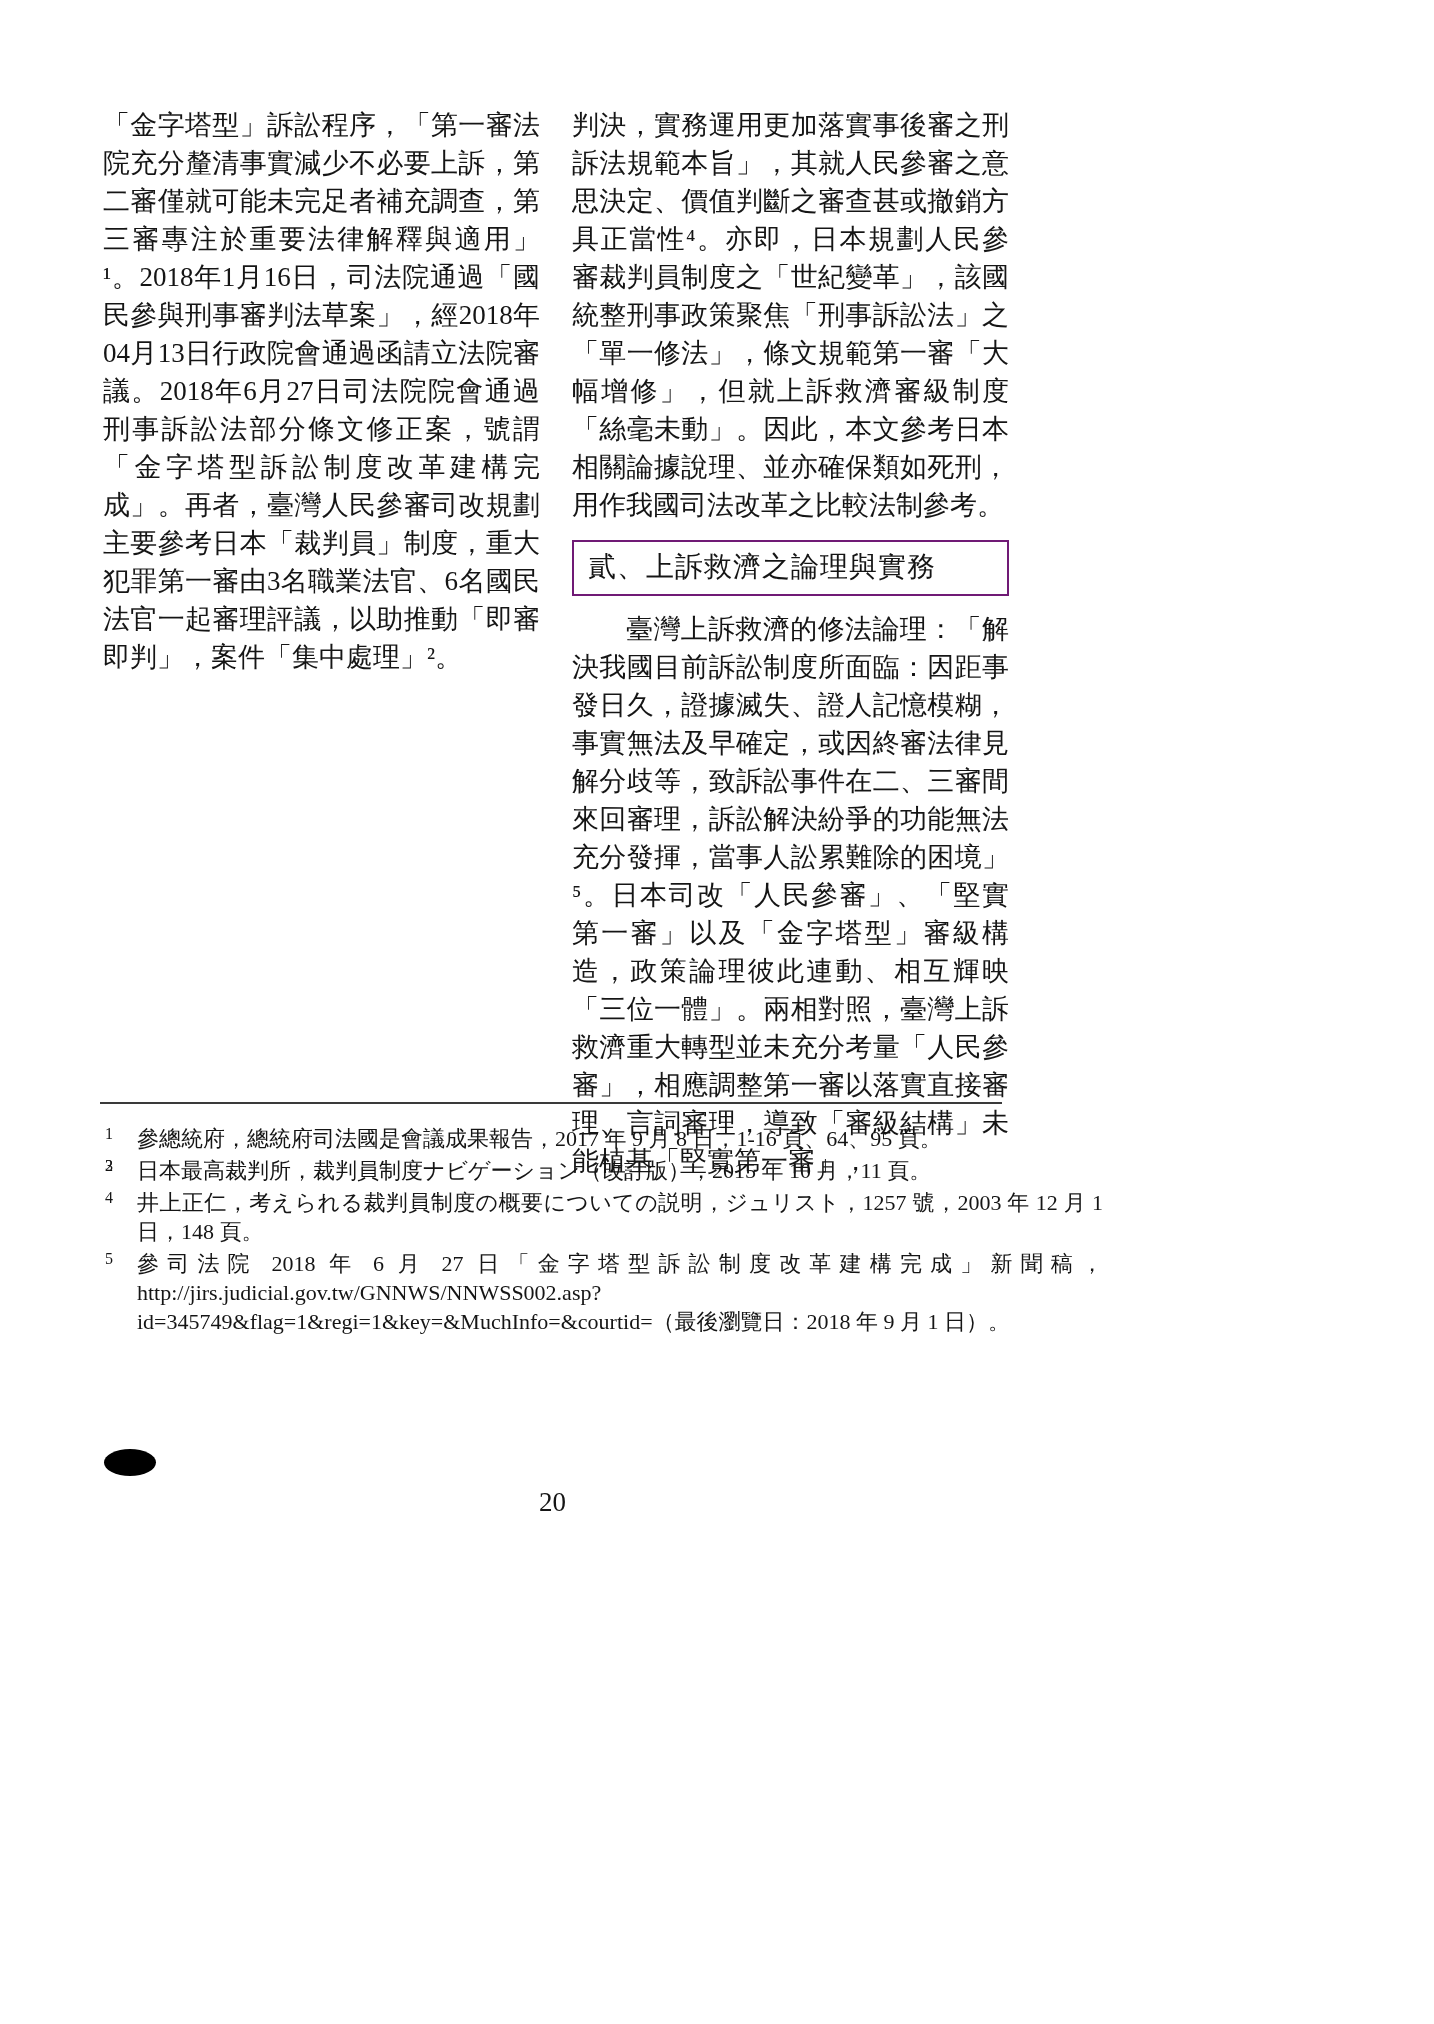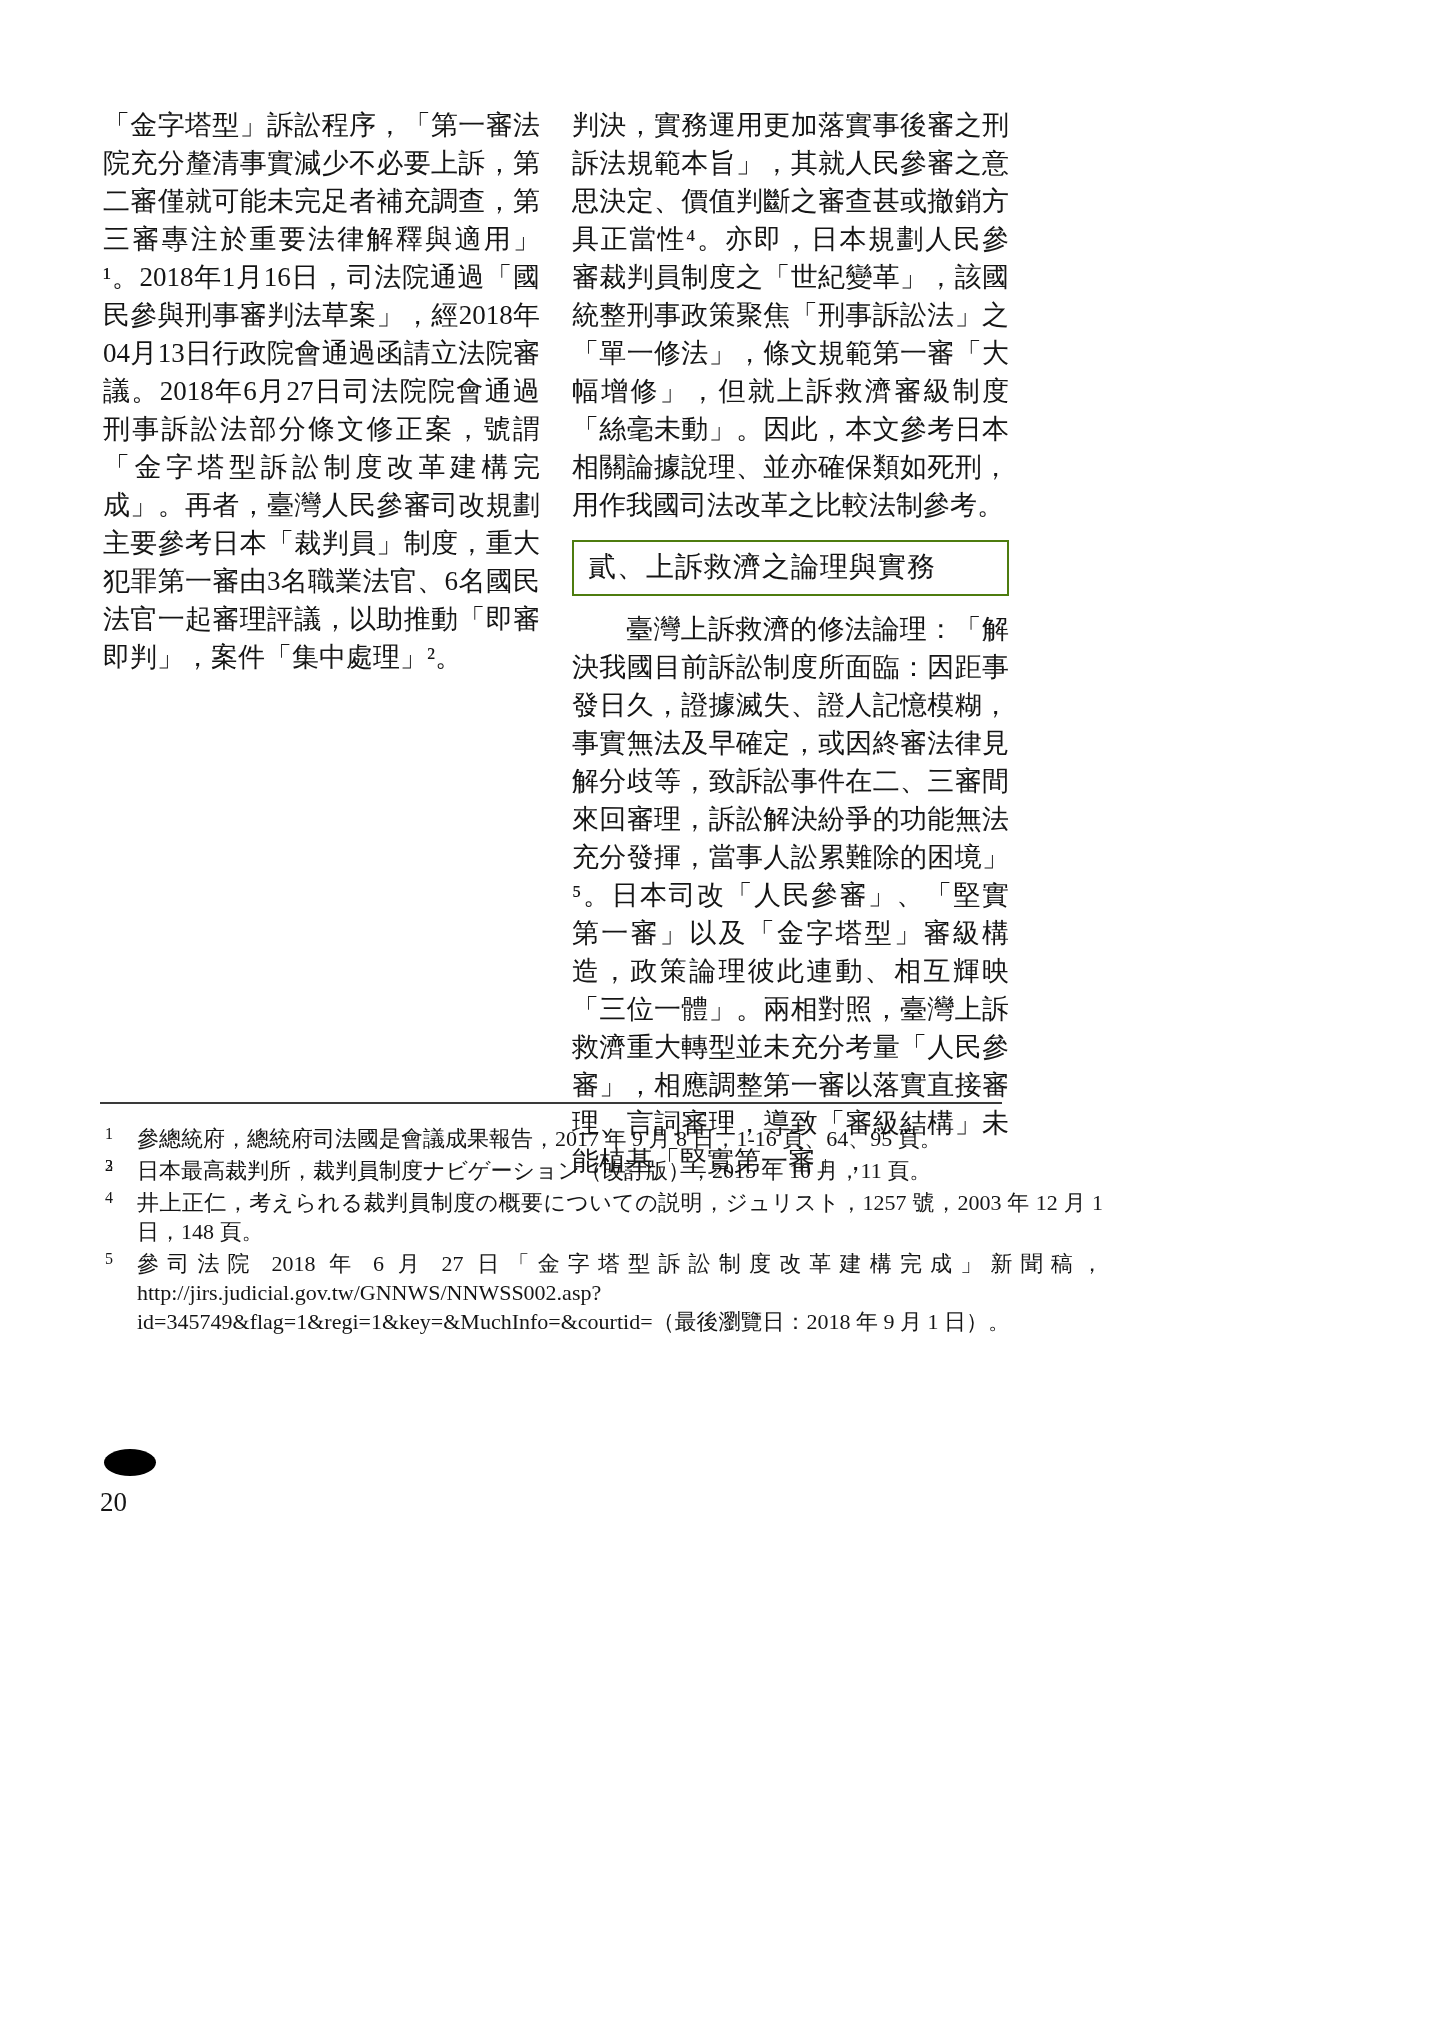--- a/index.html
+++ b/index.html
@@ -31,21 +31,21 @@
     line-height: 38px;
     text-align: justify;
   }
   .para {
     margin: 0;
   }
   .para.indent {
     text-indent: 2em;
   }
   .heading-box {
-    border: 2px solid #4d7c0f;
+    border: 2px solid #701a75;
     margin: 16px 0 14px 0;
     padding: 6px 10px 8px 14px;
     font-size: 28px;
     line-height: 38px;
     letter-spacing: 1px;
   }
   .rule {
     position: absolute;
     top: 1102px;
     left: 100px;
@@ -81,21 +81,21 @@
     width: 52px;
     height: 27px;
     background: #000000;
     border-radius: 50%;
   }
   .page-number {
     position: absolute;
     top: 1486px;
     left: 100px;
     width: 905px;
-    text-align: left;
+    text-align: center;
     font-size: 27px;
     line-height: 32px;
   }
 </style>
 </head>
 <body>
 
 <div class="page">
 
   <div class="columns">

